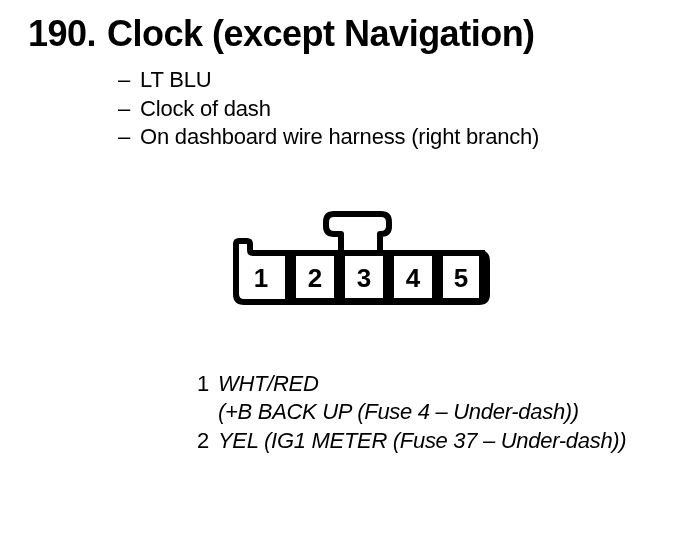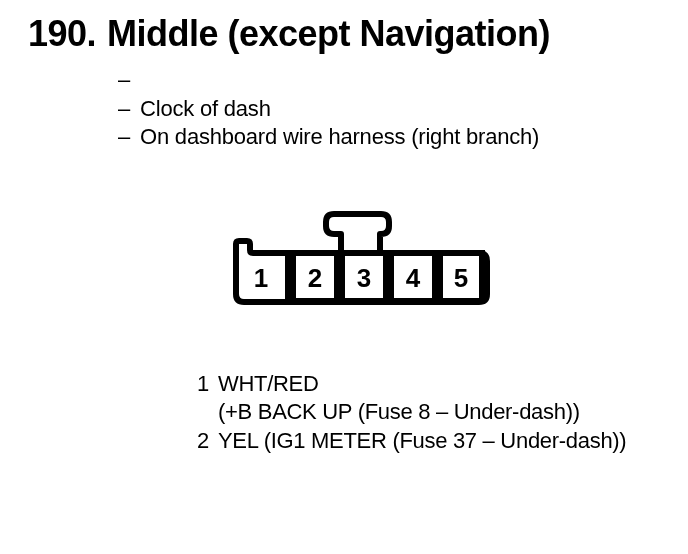--- a/index.html
+++ b/index.html
@@ -55,35 +55,36 @@
   .legend {
     position: absolute;
     left: 197px;
     top: 370px;
     font-size: 22px;
     line-height: 28.4px;
     letter-spacing: -0.3px;
   }
   .legend-row { display: flex; }
   .legend-num { width: 21px; flex: 0 0 auto; }
-  .legend-lines { white-space: nowrap; }
+  .legend-lines { white-space: nowrap; font-style: italic; }
 </style>
 </head>
 <body>
 
 <div class="page">
 
   <div class="title">
     <span class="title-number">190.</span>
-    <span class="title-text">Middle (except Navigation)</span>
+    <span class="title-text">Clock (except Navigation)</span>
   </div>
 
   <div class="bullets">
     <div class="bullet">
       <span class="bullet-dash">–</span>
+      <span>LT BLU</span>
     </div>
     <div class="bullet">
       <span class="bullet-dash">–</span>
       <span>Clock of dash</span>
     </div>
     <div class="bullet">
       <span class="bullet-dash">–</span>
       <span>On dashboard wire harness (right branch)</span>
     </div>
   </div>
@@ -108,21 +109,21 @@
     <text x="364" y="287" text-anchor="middle">3</text>
     <text x="413" y="287" text-anchor="middle">4</text>
     <text x="461" y="287" text-anchor="middle">5</text>
   </svg>
 
   <div class="legend">
     <div class="legend-row">
       <span class="legend-num">1</span>
       <span class="legend-lines">
         <div>WHT/RED</div>
-        <div>(+B BACK UP (Fuse 8 – Under-dash))</div>
+        <div>(+B BACK UP (Fuse 4 – Under-dash))</div>
       </span>
     </div>
     <div class="legend-row">
       <span class="legend-num">2</span>
       <span class="legend-lines">
         <div>YEL (IG1 METER (Fuse 37 – Under-dash))</div>
       </span>
     </div>
     <div class="legend-row">
       <span class="legend-num">3</span>

